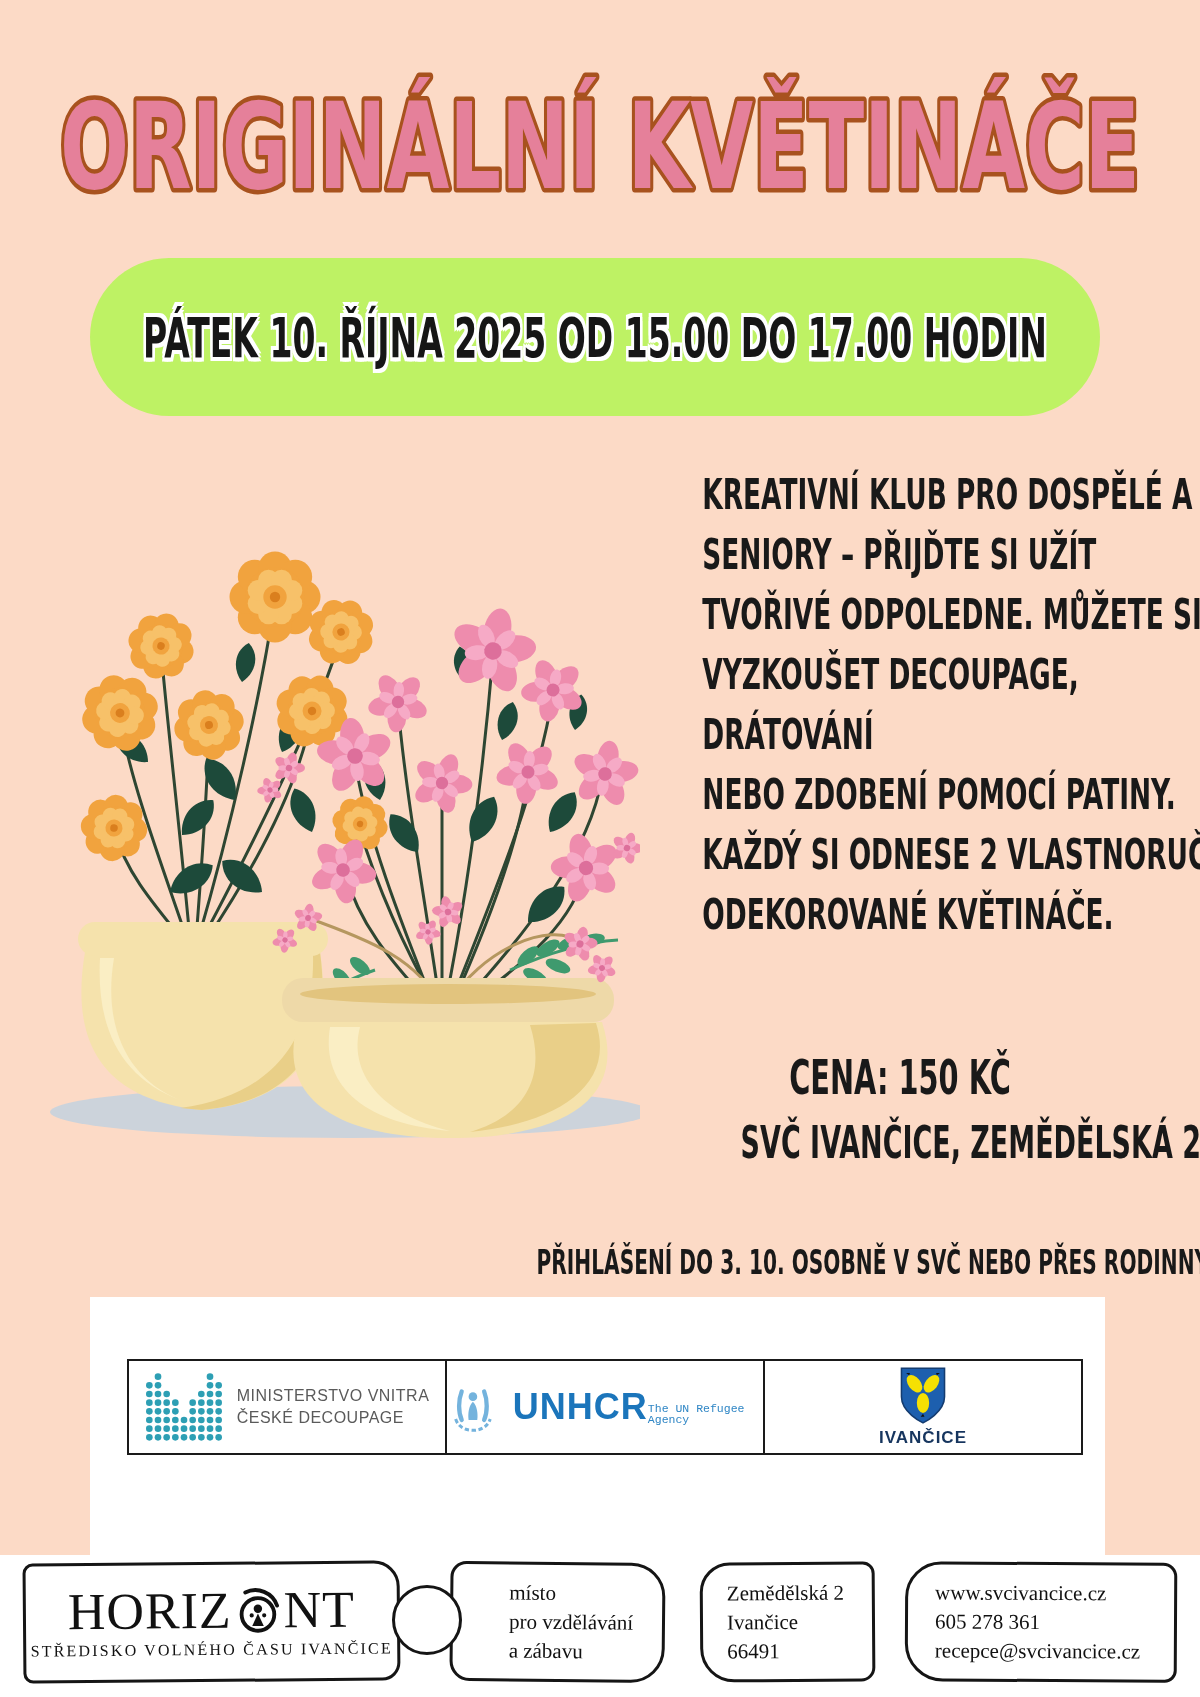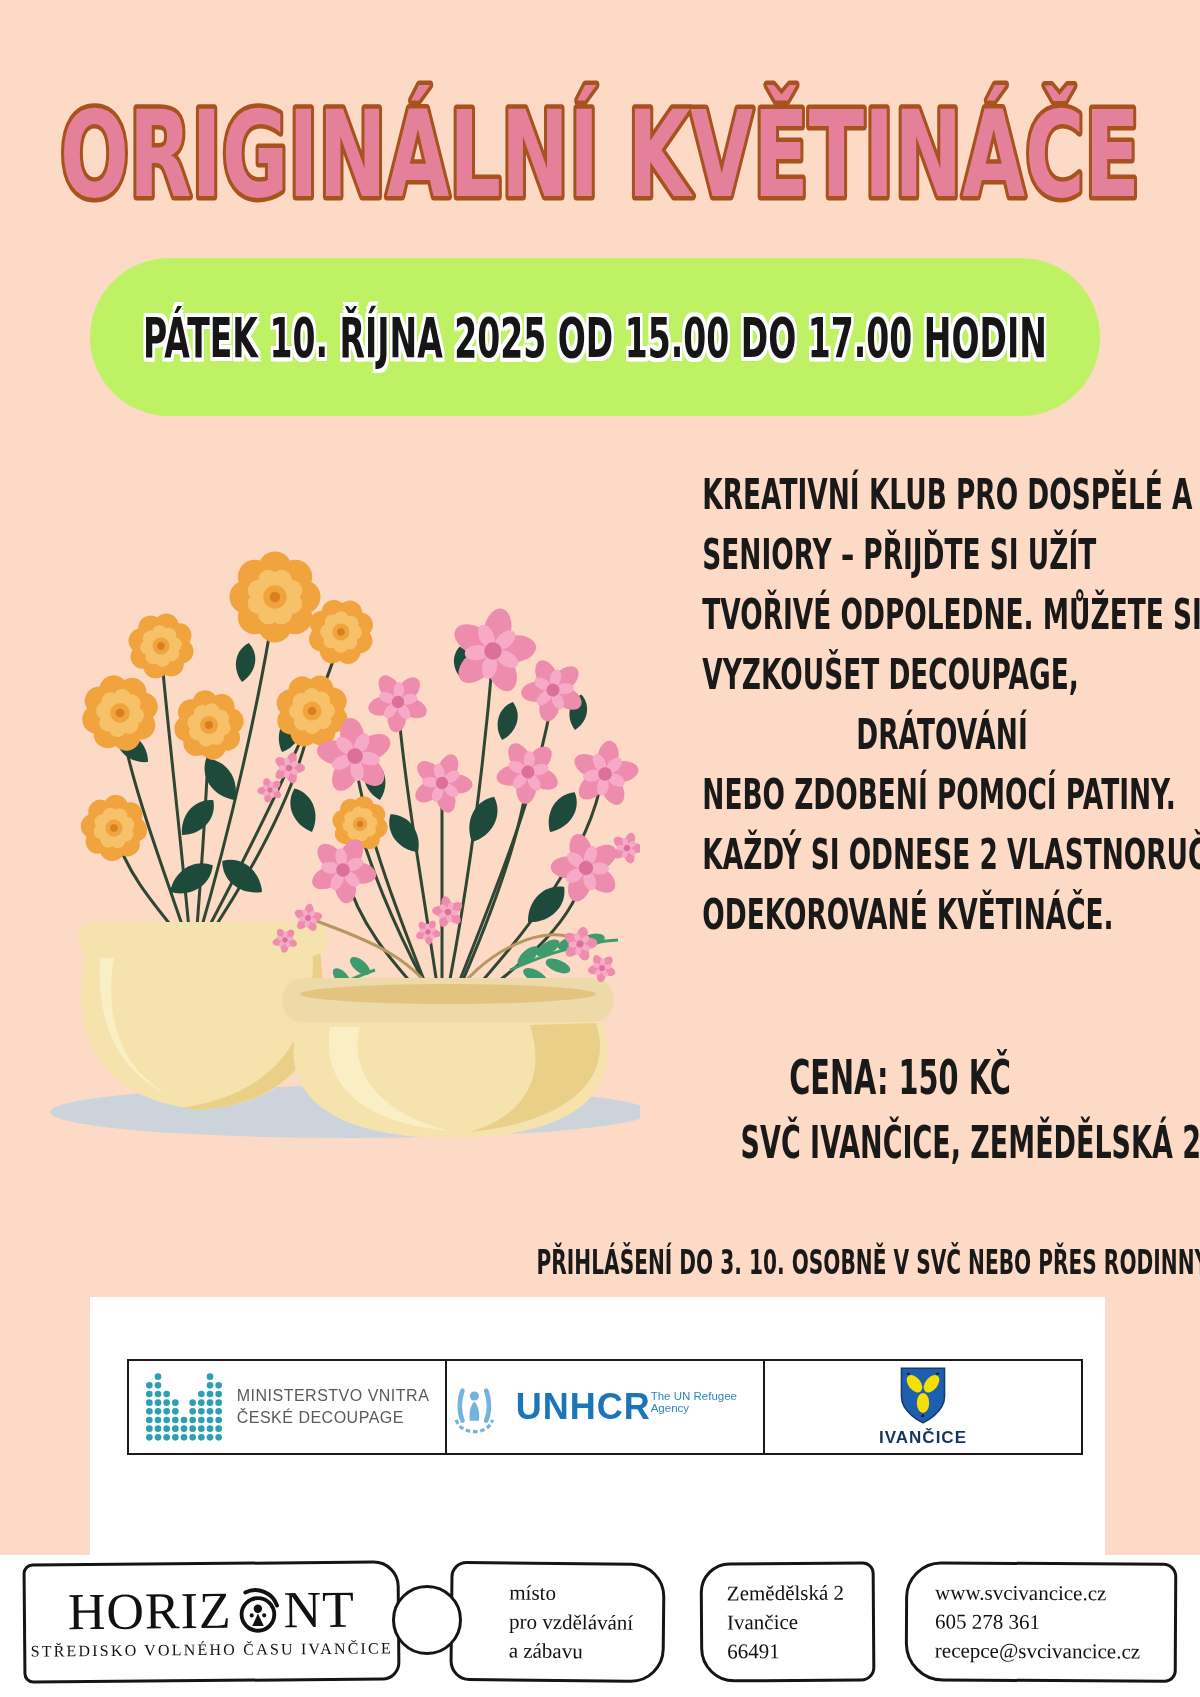--- a/index.html
+++ b/index.html
@@ -1,28 +1,28 @@
 <!DOCTYPE html>
 <html><head>
 <meta charset="utf-8">
 <style>
   html,body{margin:0;padding:0;background:#fff;}
   .poster{position:relative;width:1200px;height:1697px;background:#fcdac6;overflow:hidden;
           font-family:"DejaVu Sans",sans-serif;}
   
-  .title-wrap{position:absolute;left:40px;top:64px;width:1120px;height:165px;}
+  .title-wrap{position:absolute;left:40px;top:56px;width:1120px;height:165px;}
   
   .banner{position:absolute;left:90px;top:258px;width:1010px;height:158px;background:#bef264;
           border-radius:84px;display:flex;align-items:center;justify-content:center;}
   .banner-text{font-size:56px;font-weight:700;color:#161616;white-space:nowrap;
                transform:scaleX(.59);transform-origin:50% 50%;
                text-shadow:-4px -4px 0 #fff,4px -4px 0 #fff,-4px 4px 0 #fff,4px 4px 0 #fff,
                            0 -4px 0 #fff,0 4px 0 #fff,-4px 0 0 #fff,4px 0 0 #fff;}
   
-  .desc{position:absolute;left:600px;top:464px;width:530px;text-align:right;color:#191919;}
+  .desc{position:absolute;left:600px;top:464px;width:530px;text-align:left;color:#191919;}
   .desc div{height:60px;line-height:60px;font-size:43px;font-weight:700;white-space:nowrap;
             transform:scaleX(.614);transform-origin:50% 50%;}
   .price{position:absolute;left:640px;top:1047px;width:520px;height:60px;line-height:60px;
          text-align:center;font-size:48px;font-weight:700;color:#191919;white-space:nowrap;
          transform:scaleX(.60);transform-origin:50% 50%;}
   .venue{position:absolute;left:640px;top:1113px;width:520px;height:60px;line-height:60px;
          text-align:center;font-size:44px;font-weight:700;color:#191919;white-space:nowrap;
          transform:scaleX(.613);transform-origin:50% 50%;}
   .signup{position:absolute;left:390px;top:1236px;width:720px;height:52px;line-height:52px;
           text-align:center;font-size:34px;font-weight:700;color:#191919;white-space:nowrap;
@@ -35,21 +35,21 @@
             font-family:"Liberation Sans",sans-serif;}
   .reg-line b{color:#111;font-family:"Liberation Serif","DejaVu Serif",serif;font-weight:600;font-size:21px;}
   .logo-strip{position:absolute;left:37px;top:62px;width:956px;height:96px;border:2.5px solid #1a1a1a;
               display:flex;background:#fff;box-sizing:border-box;}
   .logo-cell{flex:1;display:flex;align-items:center;justify-content:center;gap:14px;}
   .logo-cell + .logo-cell{border-left:2.5px solid #1a1a1a;}
   .ministry-text{font-family:"Liberation Sans",sans-serif;font-size:16px;line-height:1.4;
                  color:#5a5a5a;letter-spacing:.5px;}
   .unhcr-block{display:flex;line-height:1;}
   .unhcr-name{font-family:"Liberation Sans",sans-serif;font-weight:700;font-size:36px;color:#1b75bb;letter-spacing:1px;}
-  .unhcr-tag{font-family:Liberation Sans, sans-serif;font-size:11.5px;color:#2f86c5;margin-top:2px;}
+  .unhcr-tag{font-family:Liberation Mono, monospace;font-size:11.5px;color:#2f86c5;margin-top:14px;}
   .city-cell{flex-direction:column;gap:2px;}
   .city-name{font-family:"Liberation Sans",sans-serif;font-weight:700;font-size:17px;color:#16355e;letter-spacing:1px;}
   .disclaimer{position:absolute;top:186px;left:0;width:100%;text-align:center;
               font-family:"Liberation Sans",sans-serif;font-size:19px;line-height:30px;color:#0c0c0c;}
   
   .footer-strip{position:absolute;left:0;top:1555px;width:1200px;height:142px;background:#fff;}
   .piece{position:absolute;top:1562px;height:120px;background:#fff;border:3.5px solid #151515;
          box-sizing:border-box;z-index:1;}
   .piece1{left:23px;width:377px;border-radius:10px 26px 18px 10px;transform:rotate(-.5deg);
           display:flex;flex-direction:column;align-items:center;justify-content:center;}

